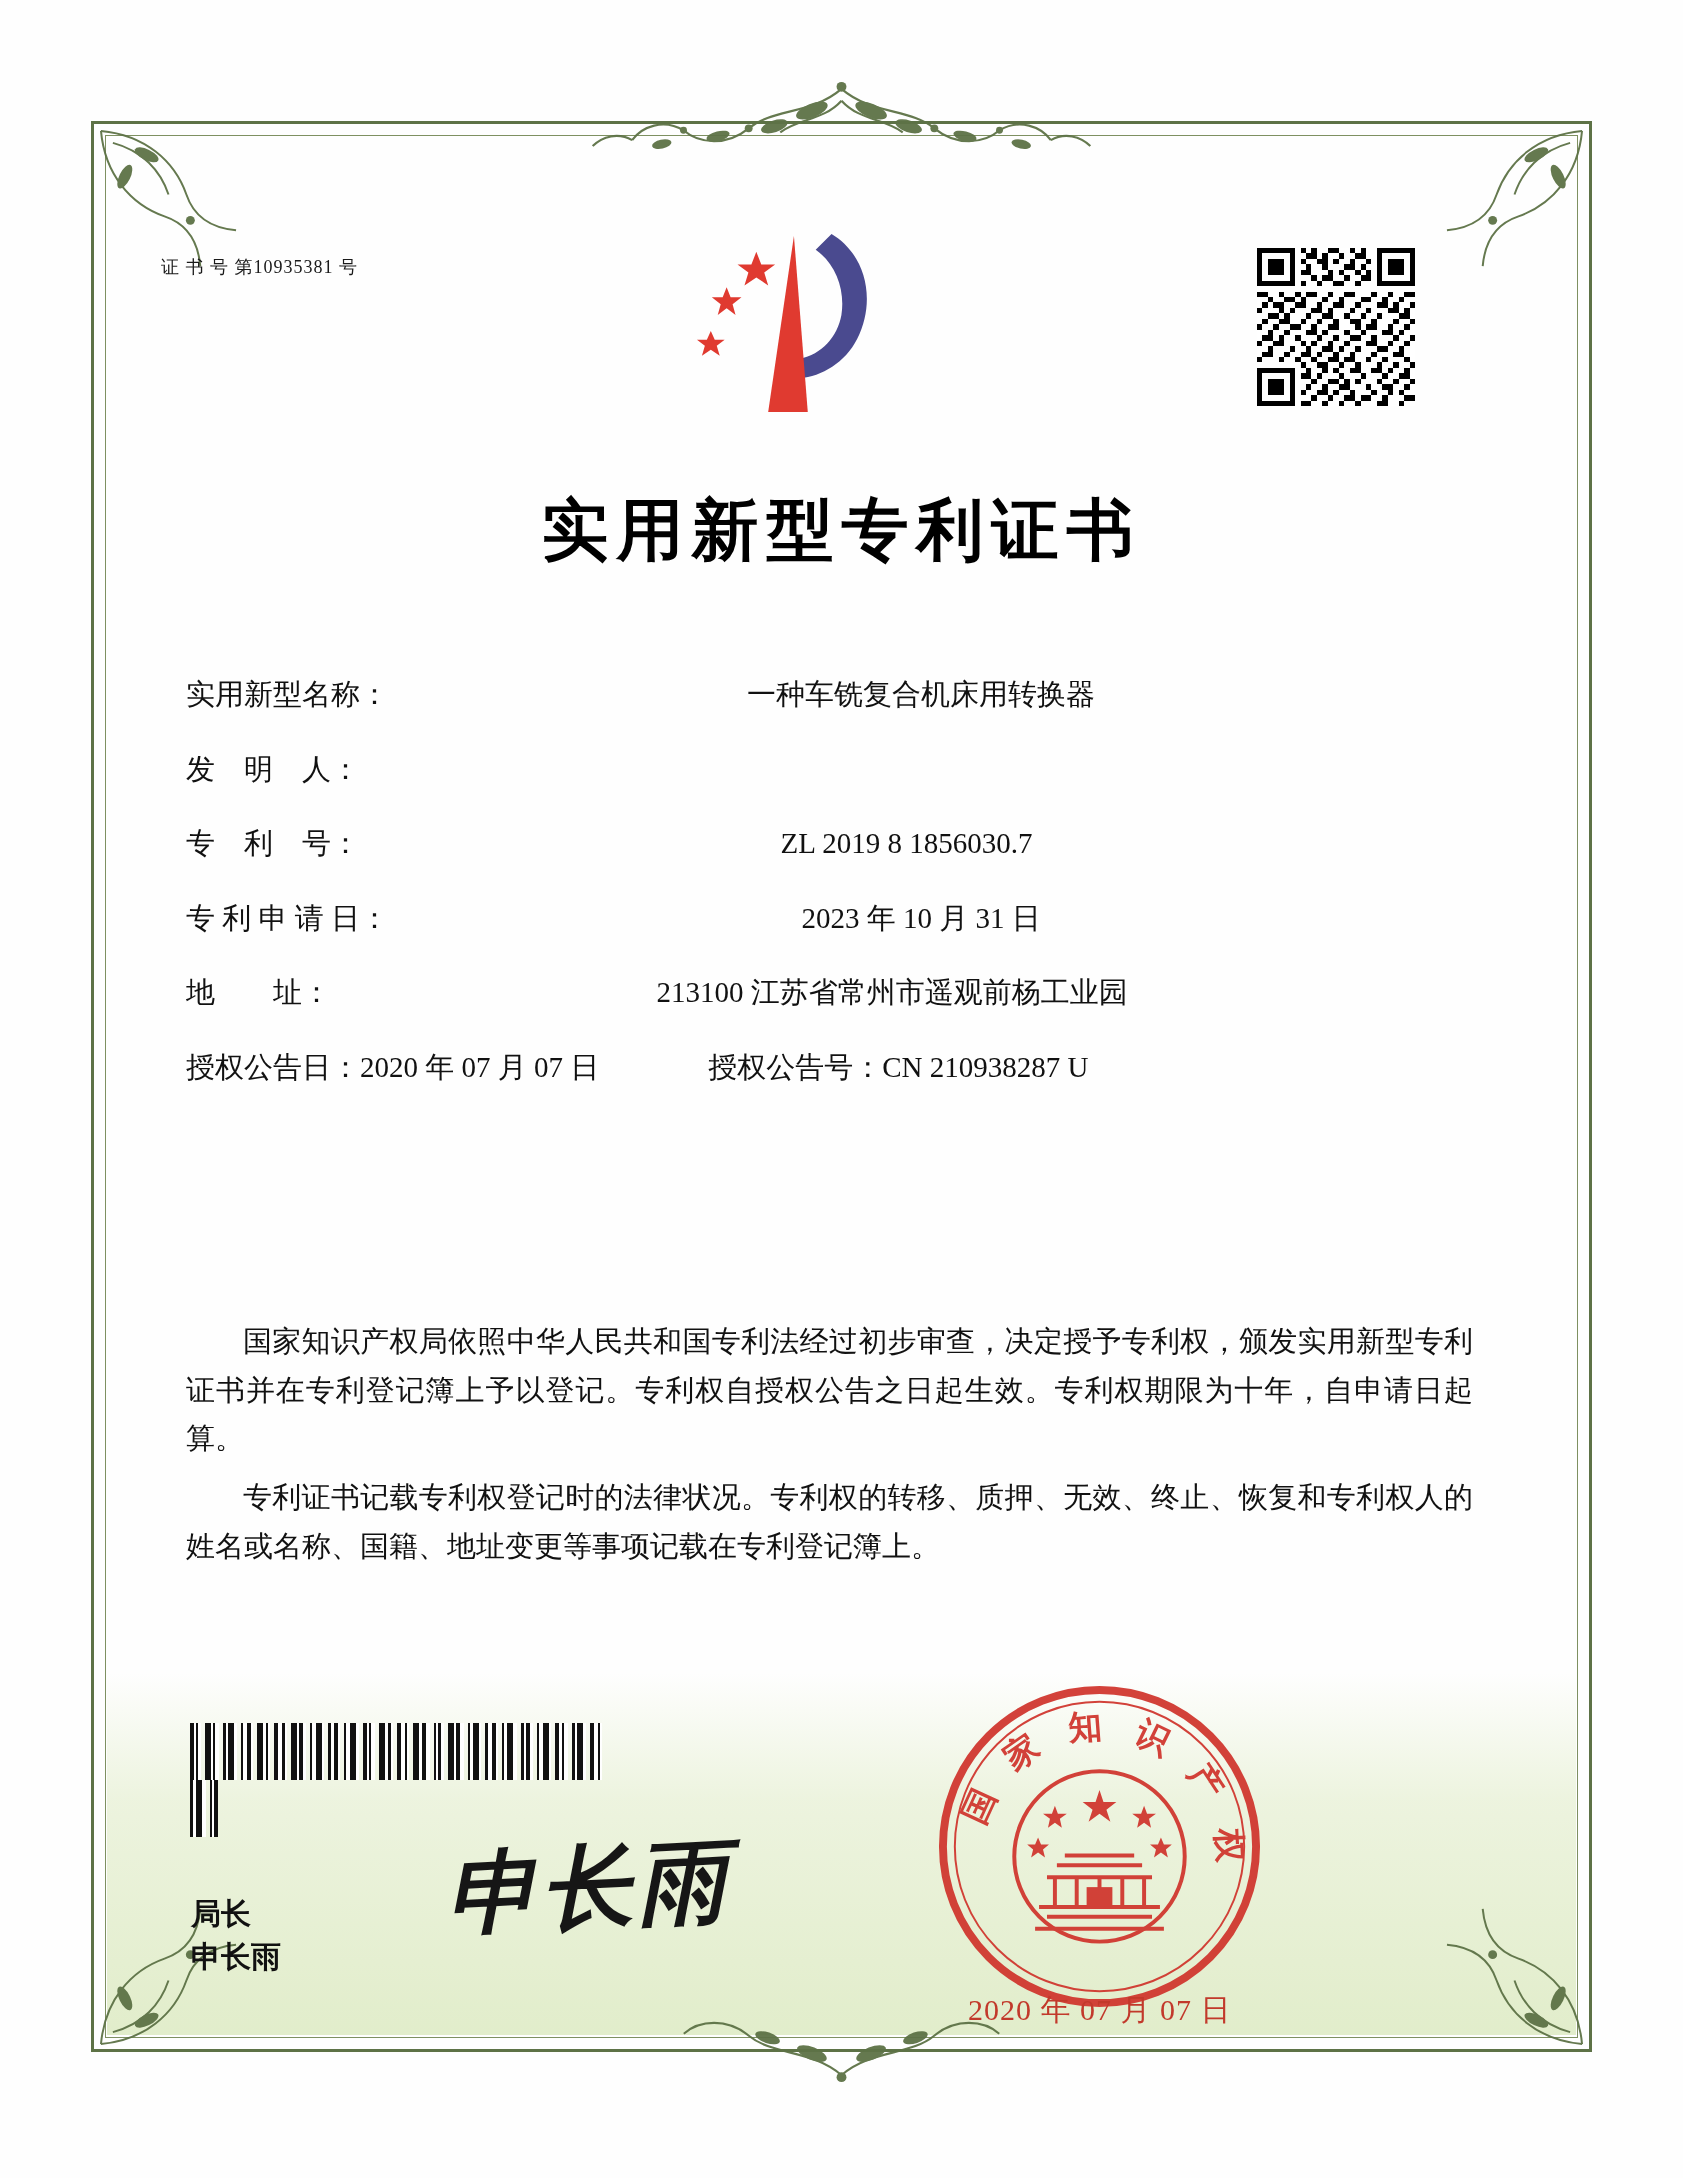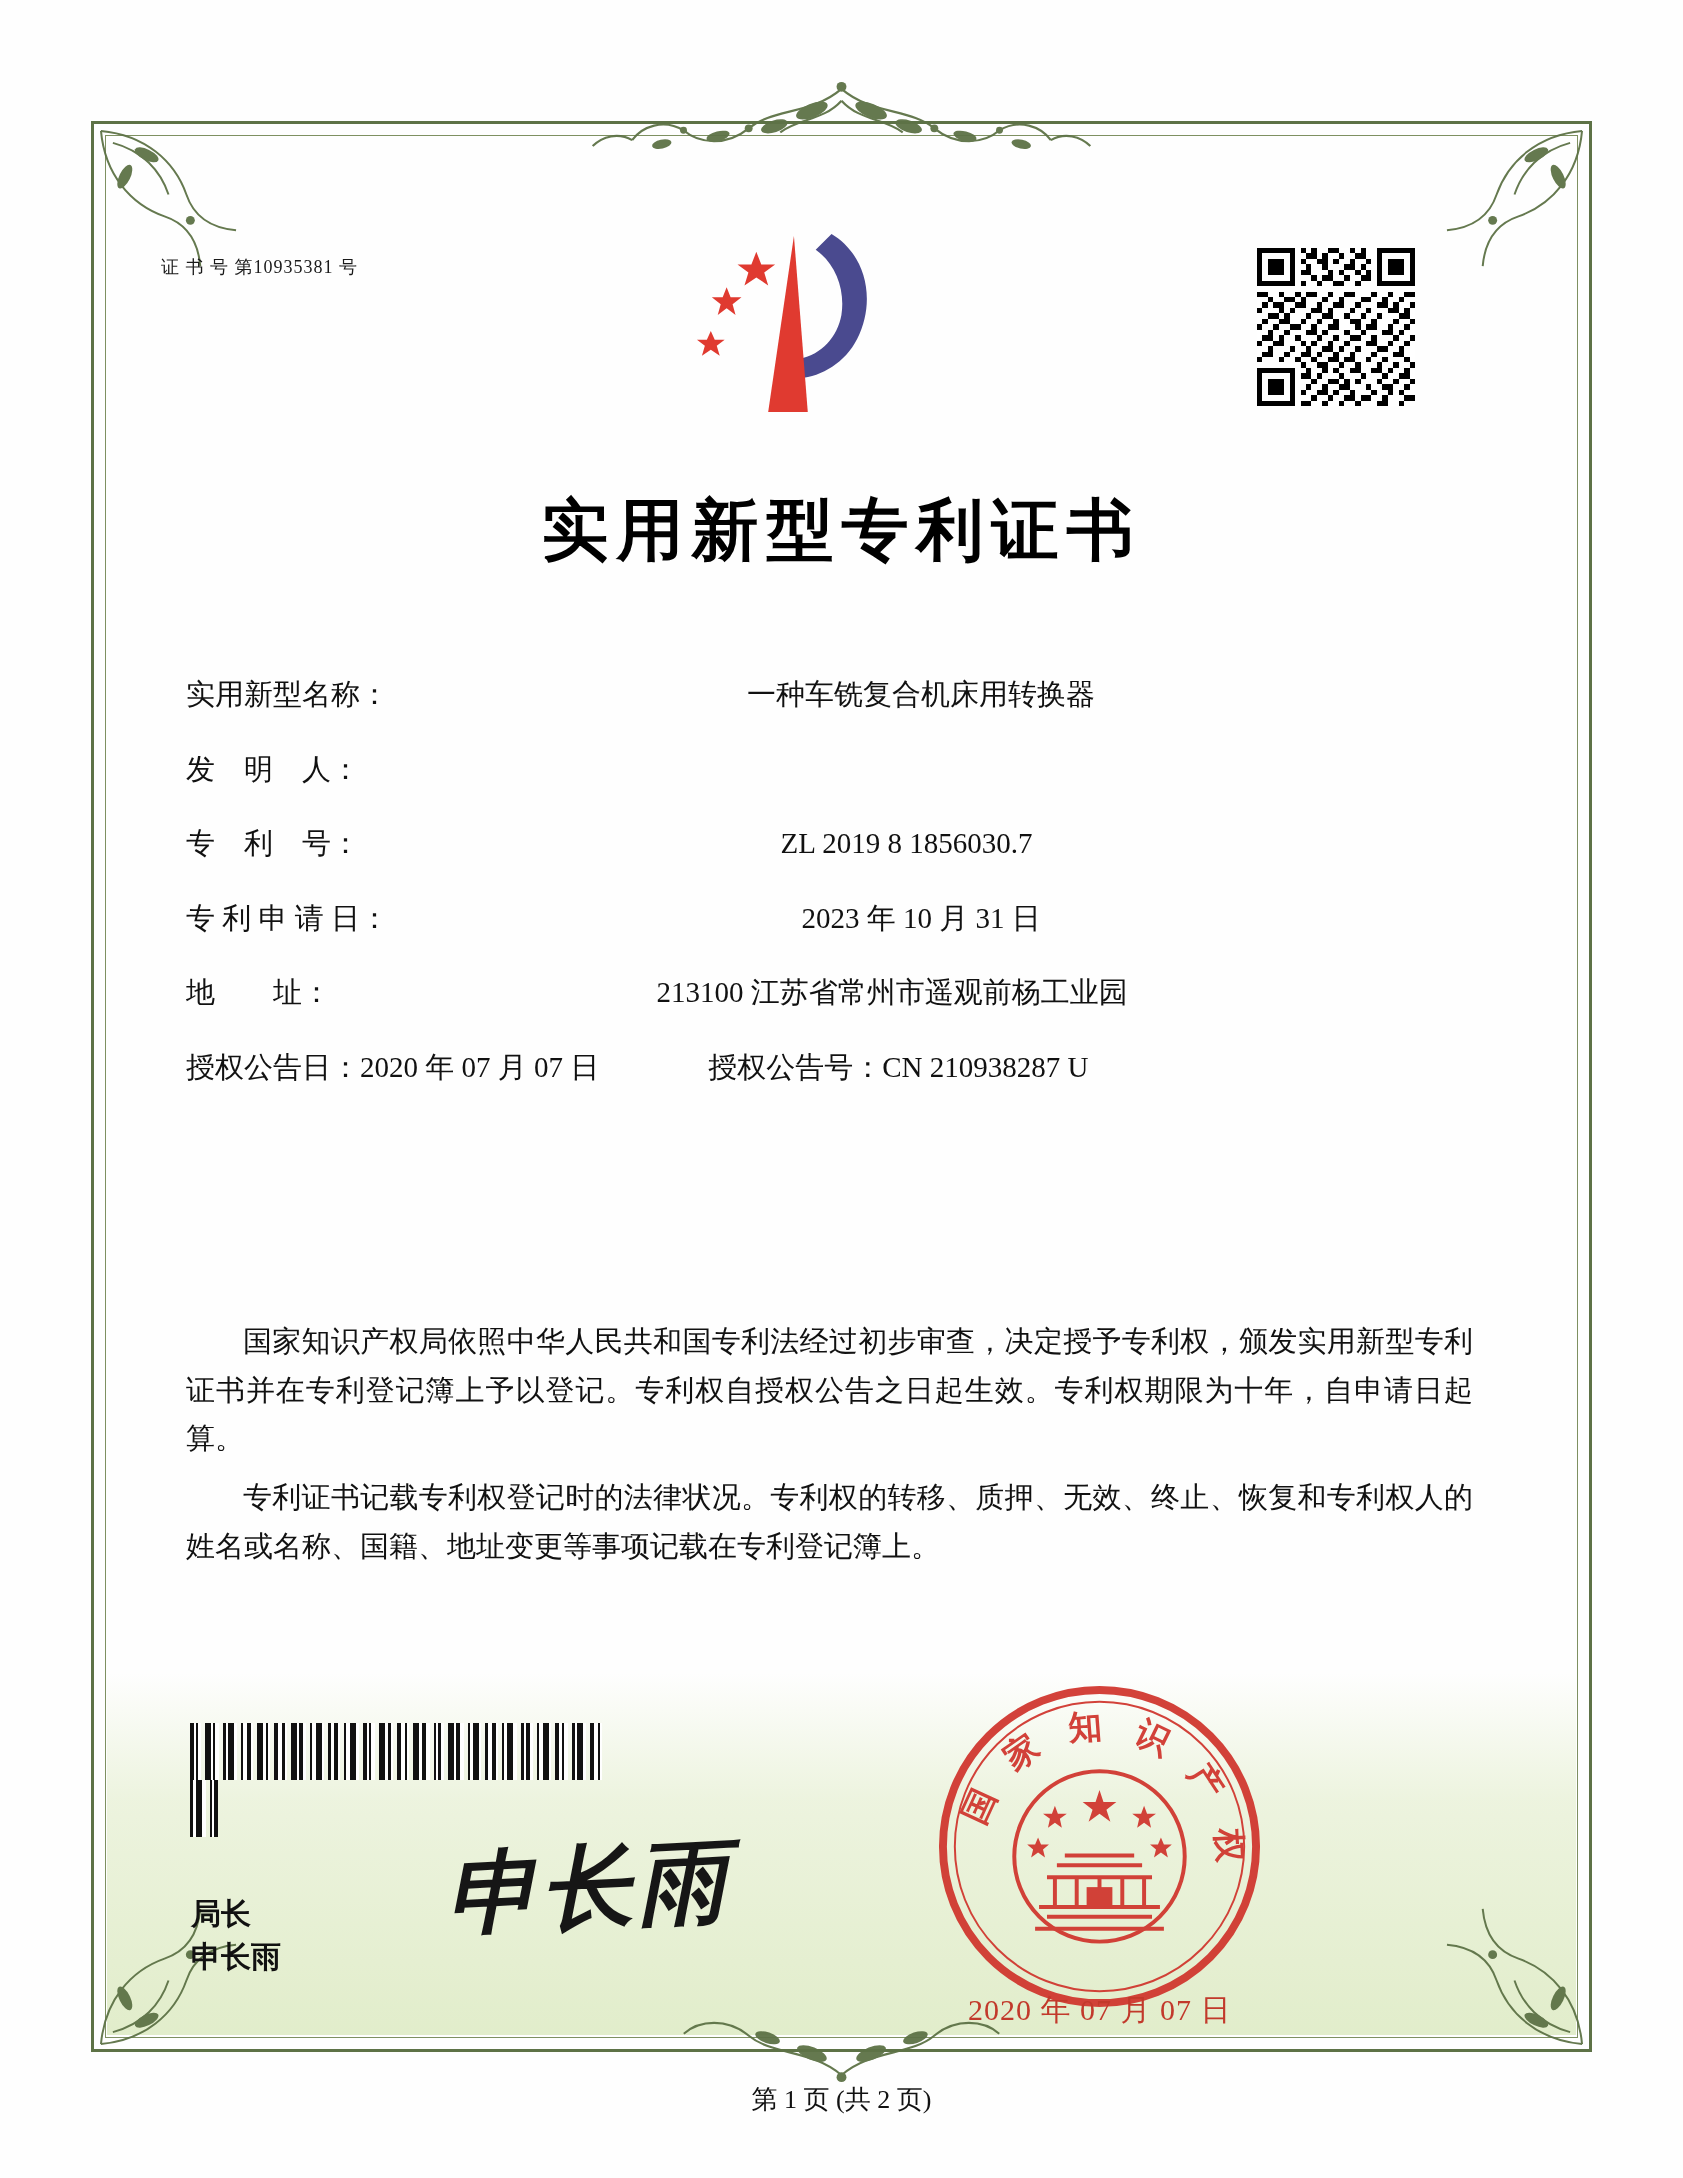--- a/index.html
+++ b/index.html
@@ -660,16 +660,15 @@
         <path id="sealTopArc" d="M 45 175 A 120 120 0 0 1 285 175"></path>
       </defs>
       <text font-family="'DejaVu Serif','Liberation Serif',serif" font-size="34" font-weight="bold" fill="#d0342c" letter-spacing="9">
         <textPath href="#sealTopArc" startOffset="8%">国 家 知 识 产 权 局</textPath>
       </text>
     </g>
   </svg>
 
   <div class="seal-date">2020 年 07 月 07 日</div>
 
-  <div class="footer">第 1 页 (共 2 页)</div>
 
 </div>
 
 
 </body></html>

